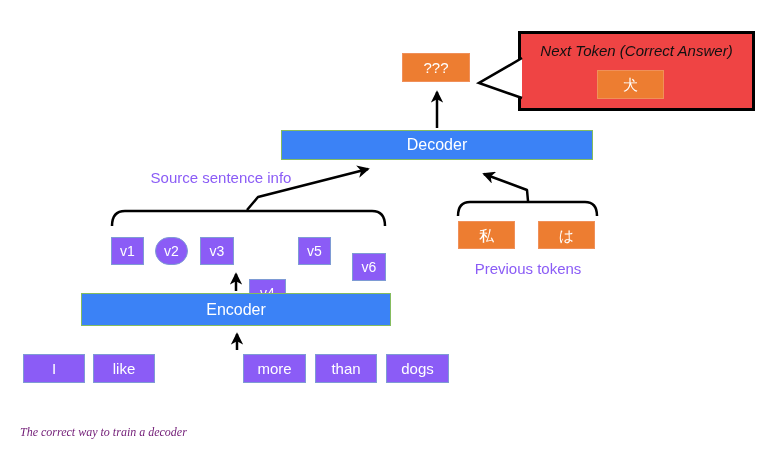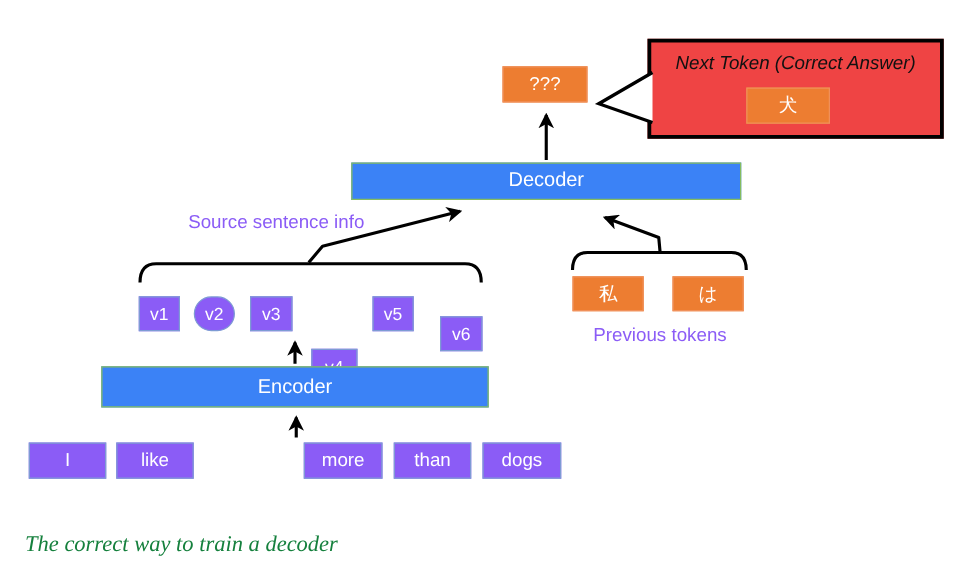--- a/index.html
+++ b/index.html
@@ -19,21 +19,21 @@
     background:#3b82f6;border:1px solid #85BC5F;
     color:#ffffff;font-size:16px;
   }
   .label{color:#8b5cf6;font-size:15px;text-align:center;white-space:nowrap;}
   .callout{
     background:#ef4444;border:3px solid #000000;font-style:italic;
   }
   .callout-title{margin-top:8px;text-align:center;color:#111111;font-size:15px;}
   .caption{
     font-family:"Liberation Serif",serif;font-style:italic;
-    color:#15803d;font-size:18px;white-space:nowrap;
+    color:#701a75;font-size:12px;white-space:nowrap;
   }
   svg.overlay{position:absolute;left:0;top:0;z-index:10;pointer-events:none;}
 </style>
 </head>
 <body>
 
 <div id="canvas">
 
   <div class="abs token orange" style="left:402px;top:53px;width:68px;height:29px;">???</div>
 

